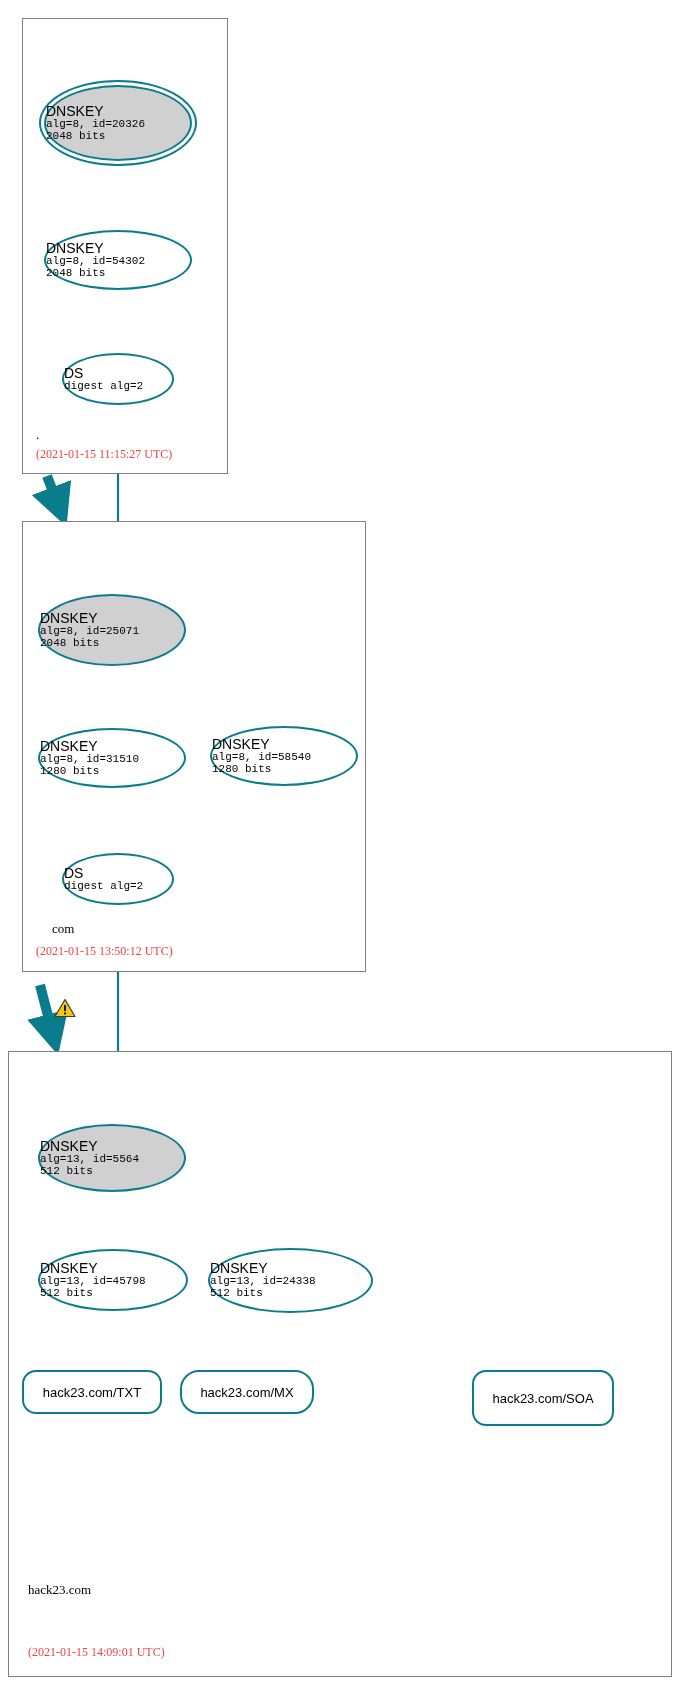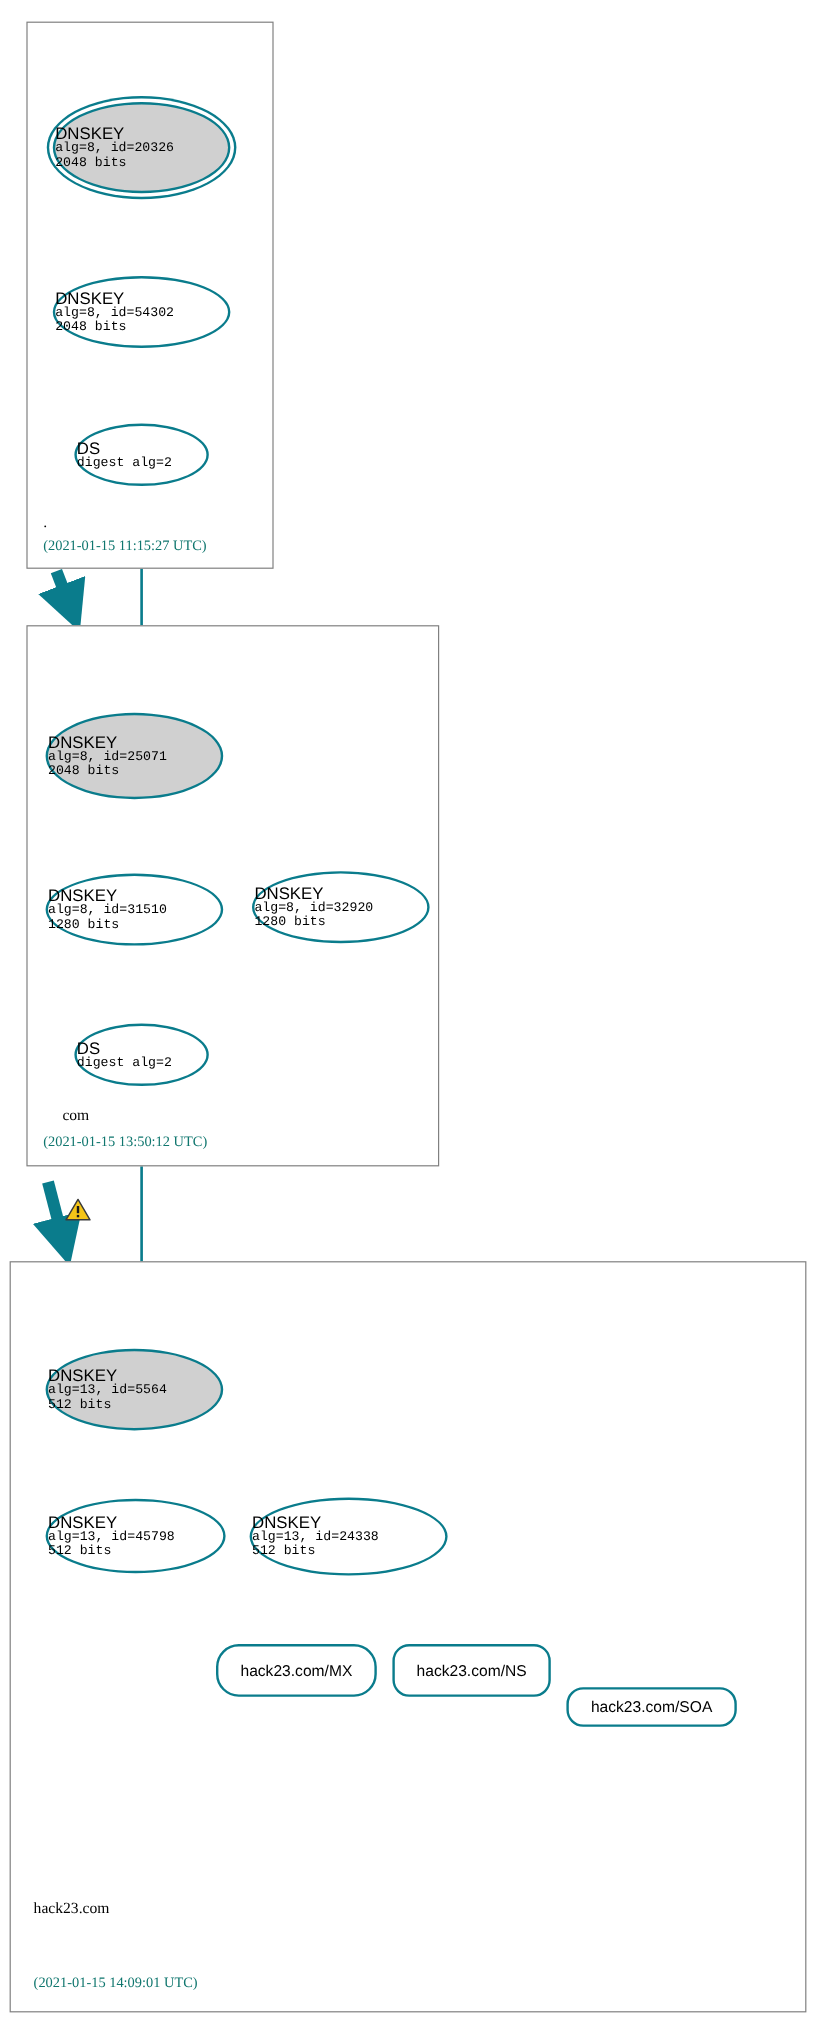--- a/index.html
+++ b/index.html
@@ -28,21 +28,21 @@
     position: absolute;
     font-family: "Liberation Serif", serif;
     font-size: 13px;
     color: #000000;
     white-space: nowrap;
   }
   .zone-time {
     position: absolute;
     font-family: "Liberation Serif", serif;
     font-size: 12px;
-    color: #0f766e;
+    color: #ef4444;
     white-space: nowrap;
   }
 
   
   #edges {
     position: absolute;
     left: 0;
     top: 0;
     width: 687px;
     height: 1690px;
@@ -189,21 +189,21 @@
   </div>
 
   <div class="node" style="left:38px; top:728px; width:148px; height:60px;">
     <span class="n-type">DNSKEY</span>
     <span class="n-sub">alg=8, id=31510</span>
     <span class="n-sub">1280 bits</span>
   </div>
 
   <div class="node" style="left:210px; top:726px; width:148px; height:60px;">
     <span class="n-type">DNSKEY</span>
-    <span class="n-sub">alg=8, id=32920</span>
+    <span class="n-sub">alg=8, id=58540</span>
     <span class="n-sub">1280 bits</span>
   </div>
 
   <div class="node" style="left:62px; top:853px; width:112px; height:52px;">
     <span class="n-type">DS</span>
     <span class="n-sub">digest alg=2</span>
   </div>
 
   <div class="warn-icon" style="left:54px; top:998px;">
     <svg viewBox="0 0 22 20" xmlns="http://www.w3.org/2000/svg" width="22" height="20">
@@ -228,17 +228,17 @@
     <span class="n-sub">alg=13, id=45798</span>
     <span class="n-sub">512 bits</span>
   </div>
 
   <div class="node" style="left:208px; top:1248px; width:165px; height:65px;">
     <span class="n-type">DNSKEY</span>
     <span class="n-sub">alg=13, id=24338</span>
     <span class="n-sub">512 bits</span>
   </div>
 
+  <div class="rrset" style="left:22px; top:1370px; width:140px; height:44px;">hack23.com/TXT</div>
   <div class="rrset" style="left:180px; top:1370px; width:134px; height:44px;border-radius:19px;">hack23.com/MX</div>
-  <div class="rrset" style="left:327px; top:1370px; width:132px; height:44px;">hack23.com/NS</div>
-  <div class="rrset" style="left:472px; top:1370px; width:142px; height:33px;margin-top:36px;">hack23.com/SOA</div>
+  <div class="rrset" style="left:472px; top:1370px; width:142px; height:56px;">hack23.com/SOA</div>
 
 </div>
 
 </body></html>

